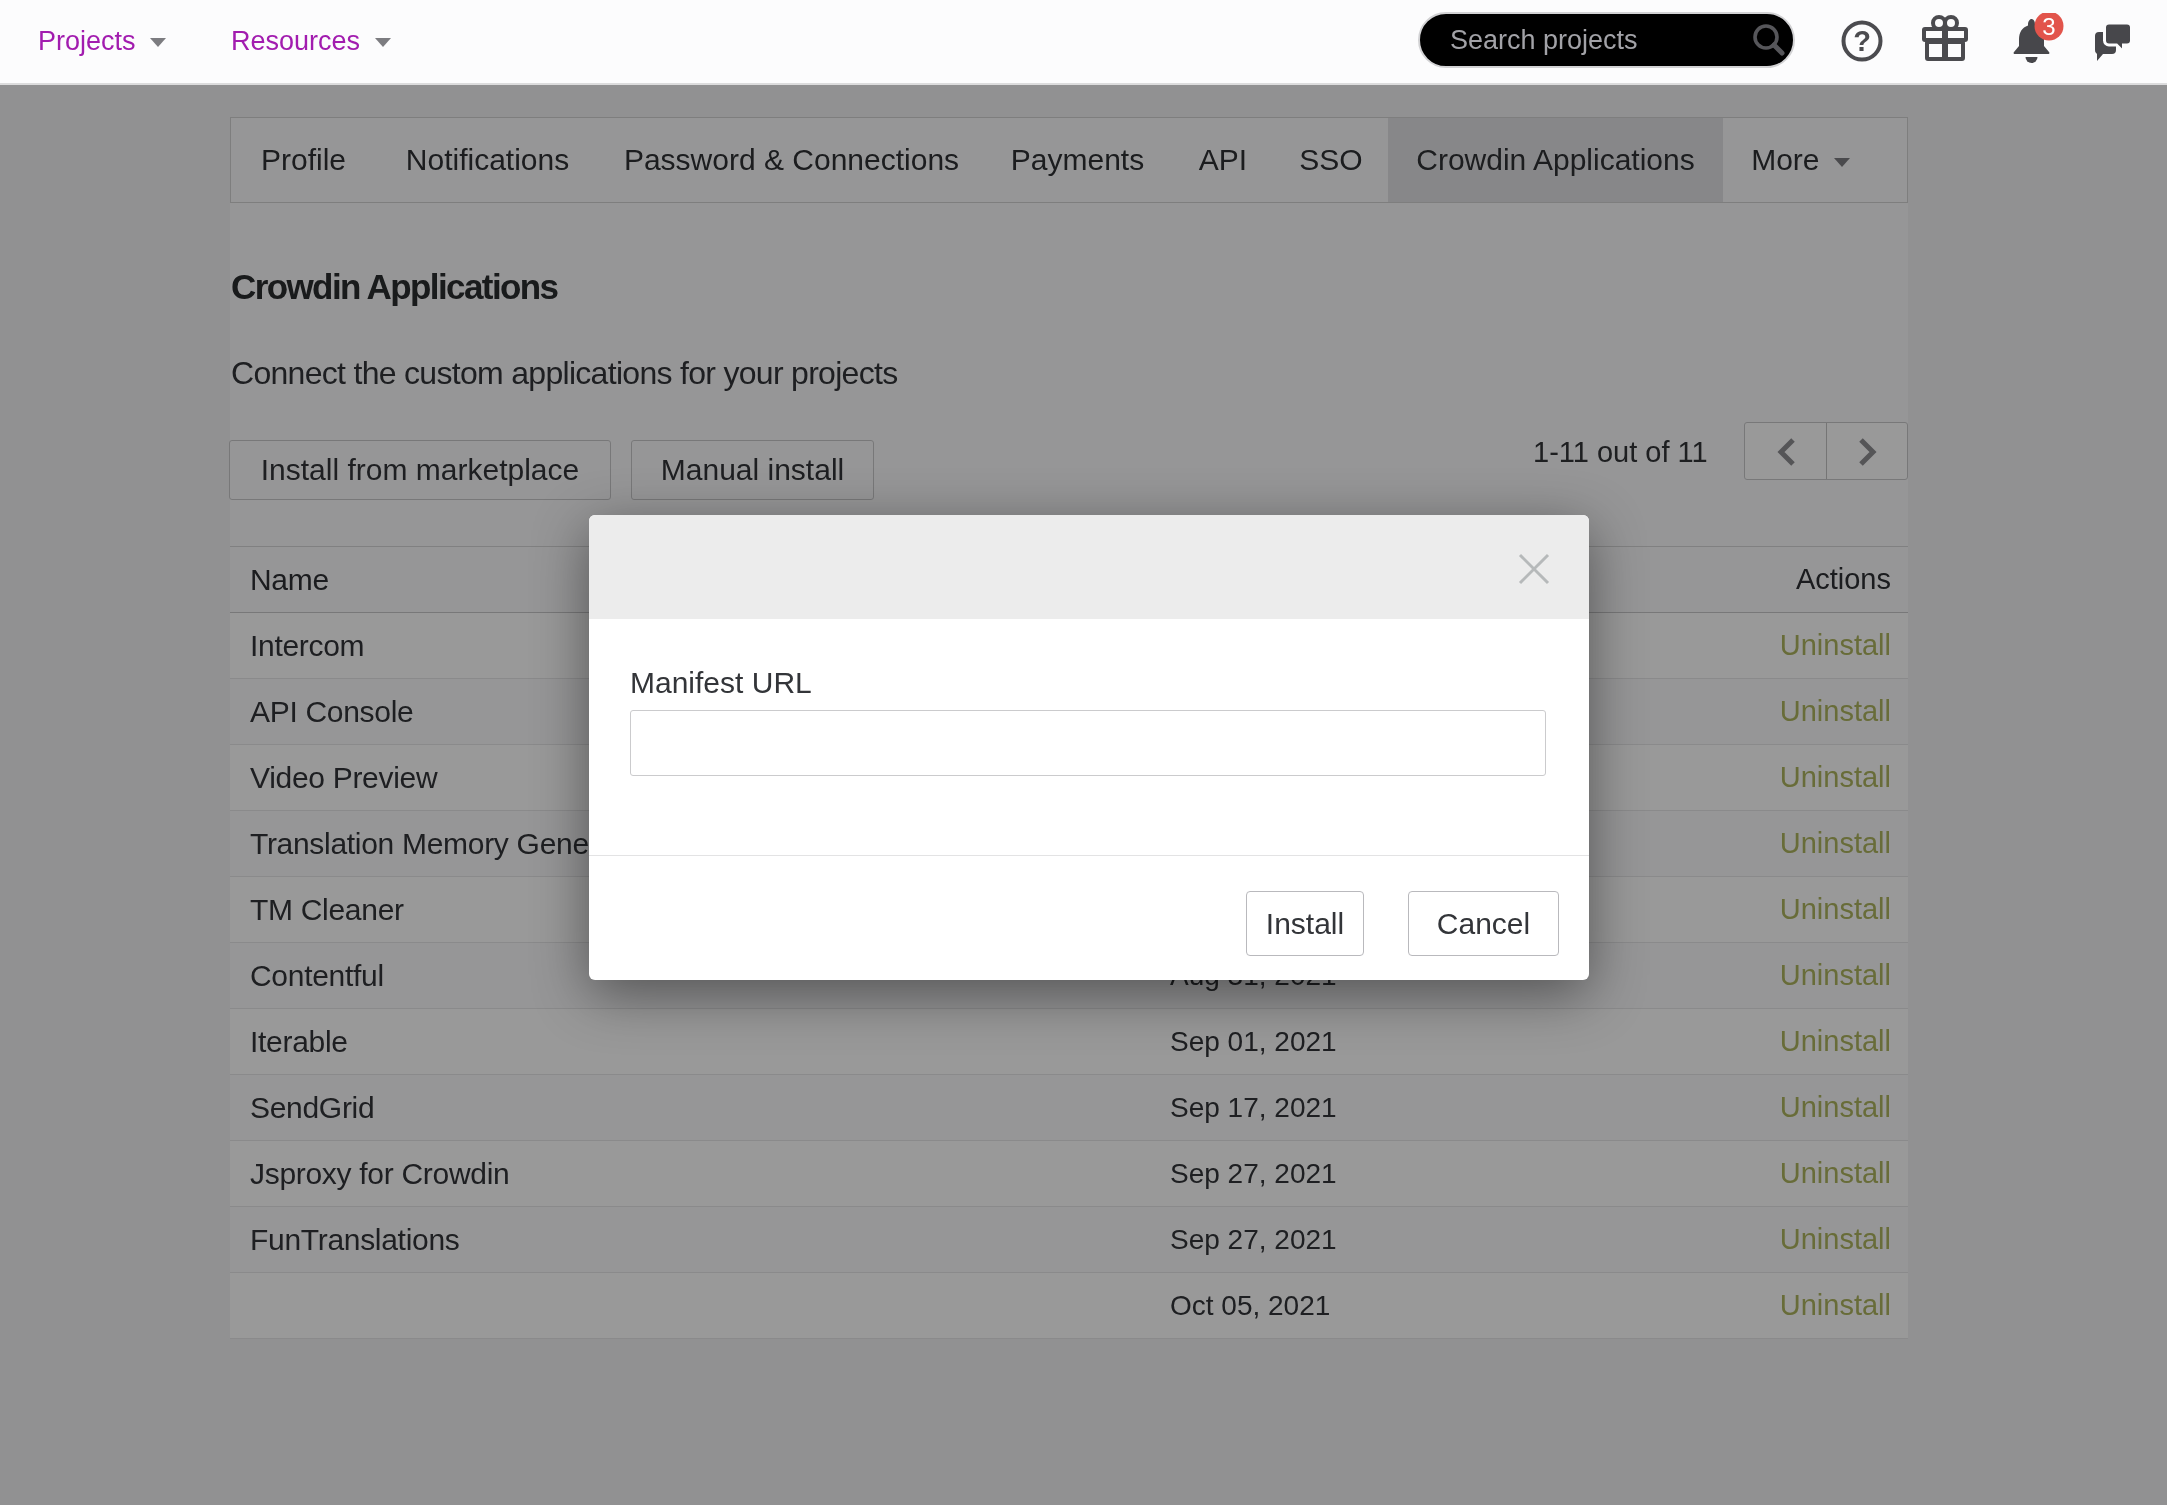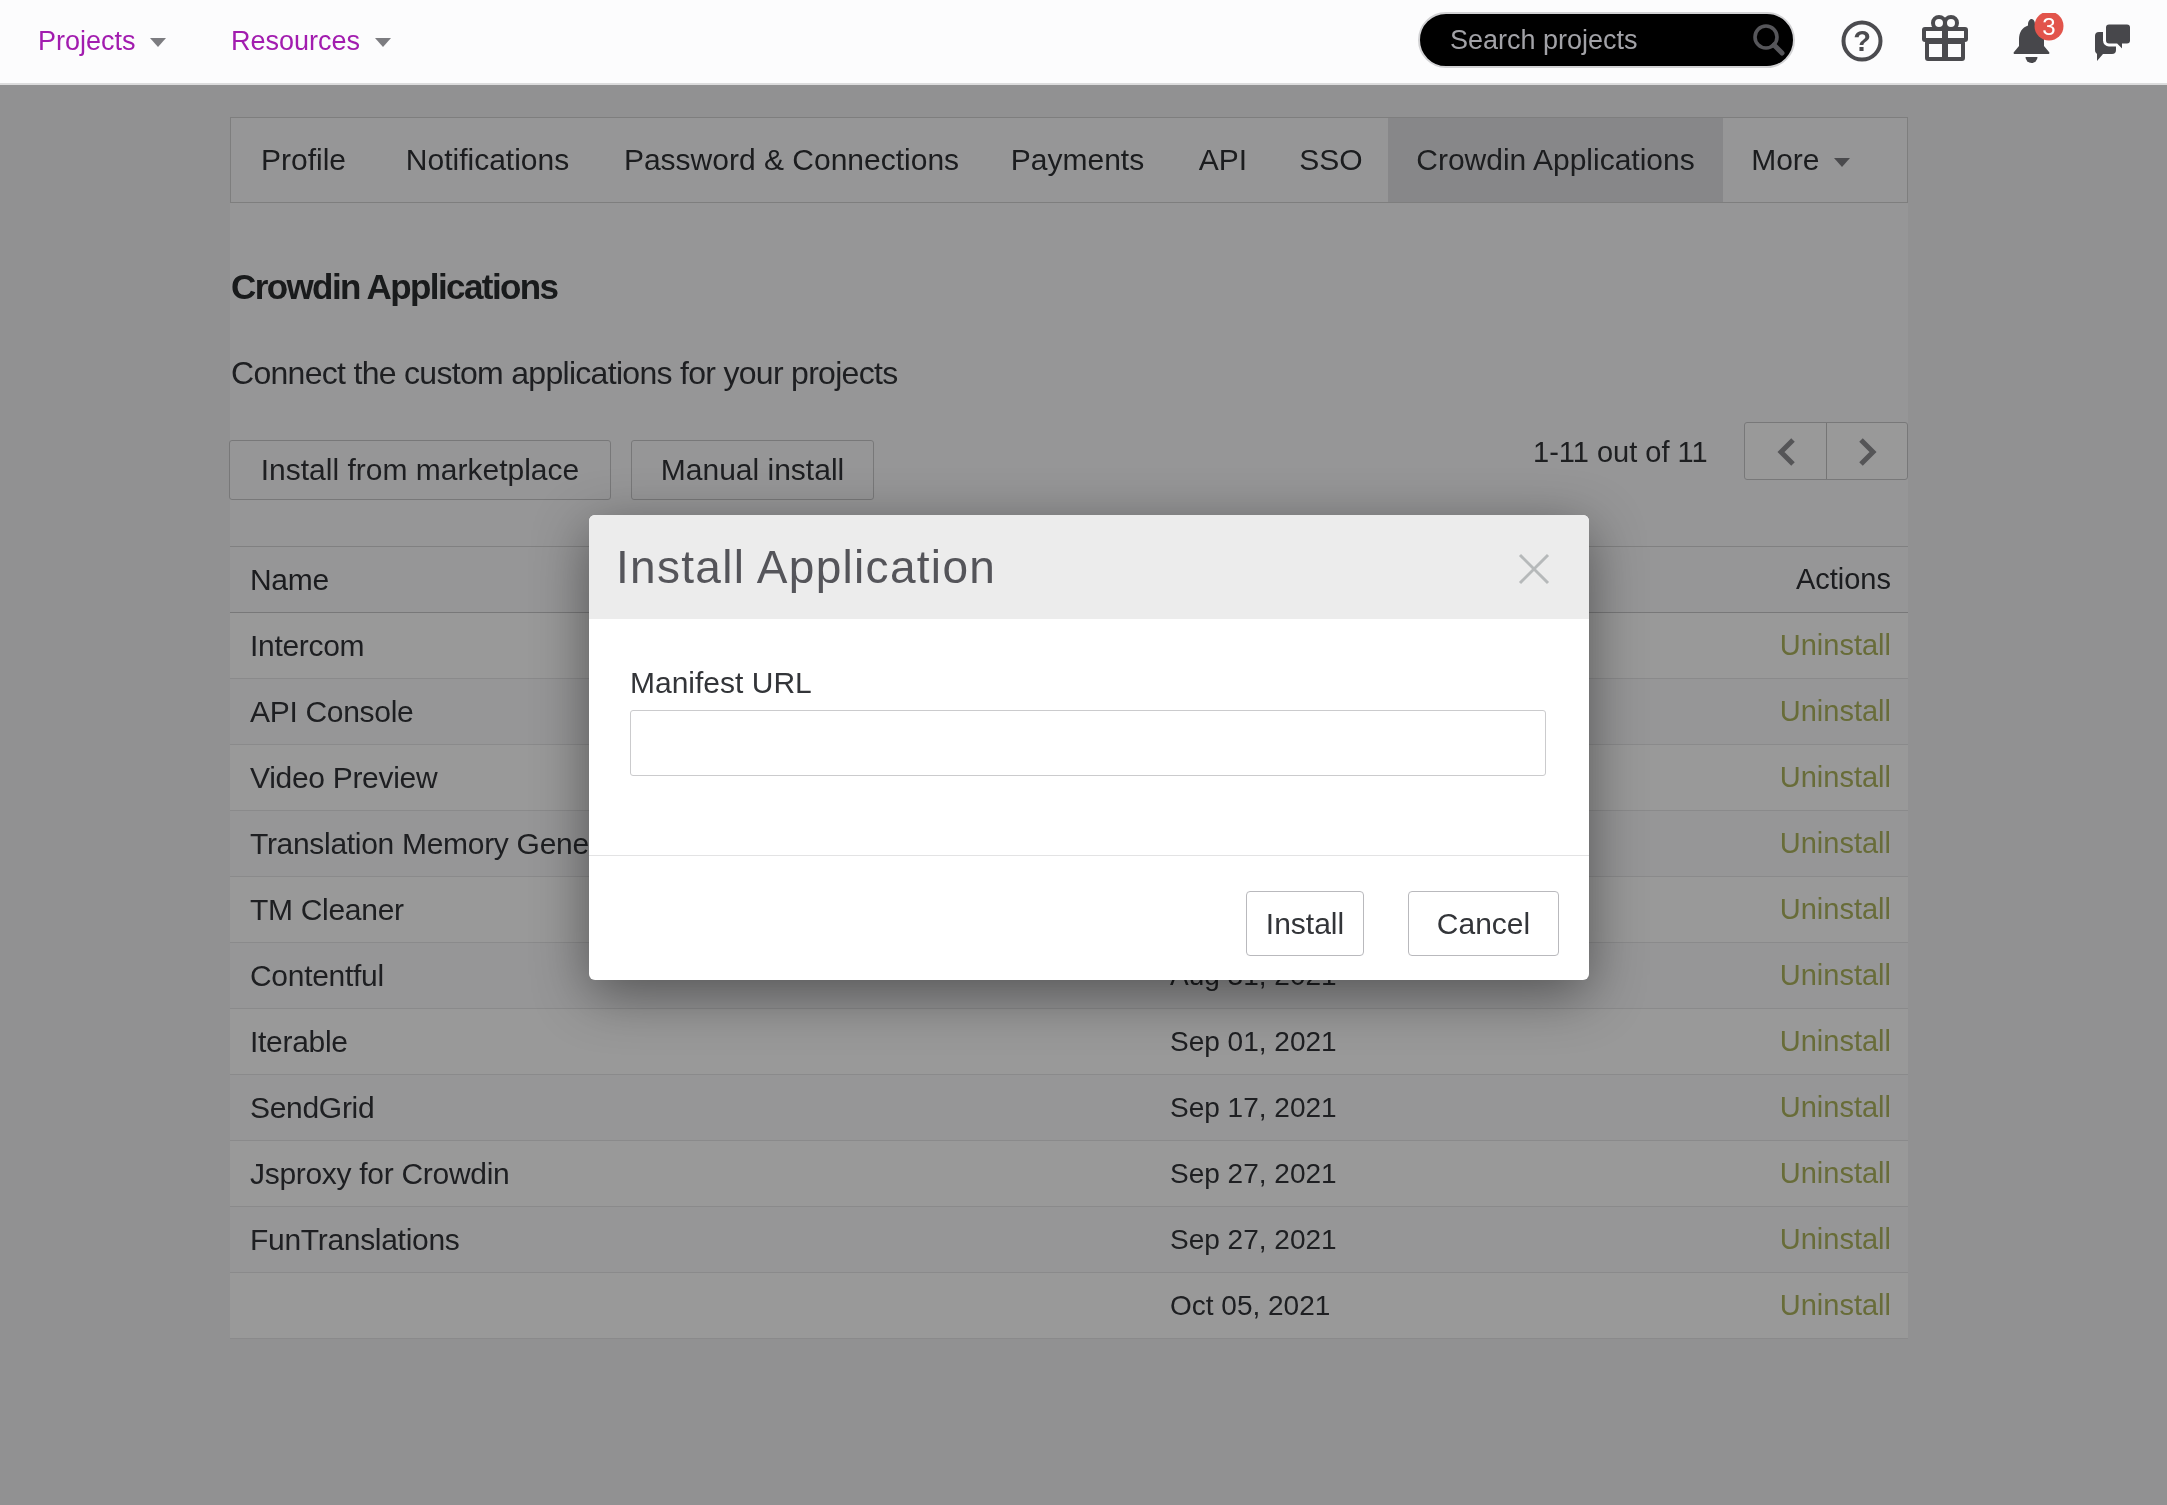--- a/index.html
+++ b/index.html
@@ -185,21 +185,20 @@
   </svg>
 
   <svg class="abs" style="left:2092px; top:21px;" width="42" height="42" viewBox="0 0 42 42">
     <path d="M7 11 h13 a4 4 0 0 1 4 4 v14 a4 4 0 0 1 -4 4 h-9 l-6 7 v-7 a4 4 0 0 1 -2 -4 v-14 a4 4 0 0 1 4 -4 Z" fill="#47474b"></path>
     <path d="M17 2 h18 a4.5 4.5 0 0 1 4.5 4.5 v13 a4.5 4.5 0 0 1 -4.5 4.5 h-3.5 v7 l-7 -7 h-7.5 a4.5 4.5 0 0 1 -4.5 -4.5 v-13 a4.5 4.5 0 0 1 4.5 -4.5 Z" fill="#47474b" stroke="#fcfcfd" stroke-width="3"></path>
   </svg>
 </div>
 
 <div id="modal">
   <div id="mhead"></div>
-  <div id="mtitle">Install Application</div>
   <svg class="abs" style="left:928px; top:37px;" width="34" height="34" viewBox="0 0 34 34">
     <line x1="3" y1="3" x2="31" y2="31" stroke="#b6b9ba" stroke-width="3"></line>
     <line x1="31" y1="3" x2="3" y2="31" stroke="#b6b9ba" stroke-width="3"></line>
   </svg>
   <div id="mlabel">Manifest URL</div>
   <div id="minput"></div>
   <div id="mdiv"></div>
   <div class="mbtn" style="left:657px; width:118px;">Install</div>
   <div class="mbtn" style="left:819px; width:151px;">Cancel</div>
 </div>

